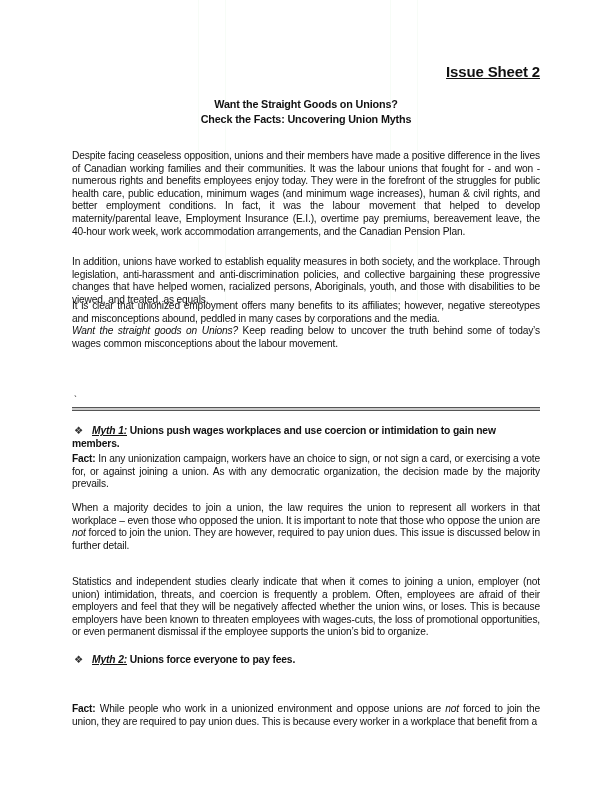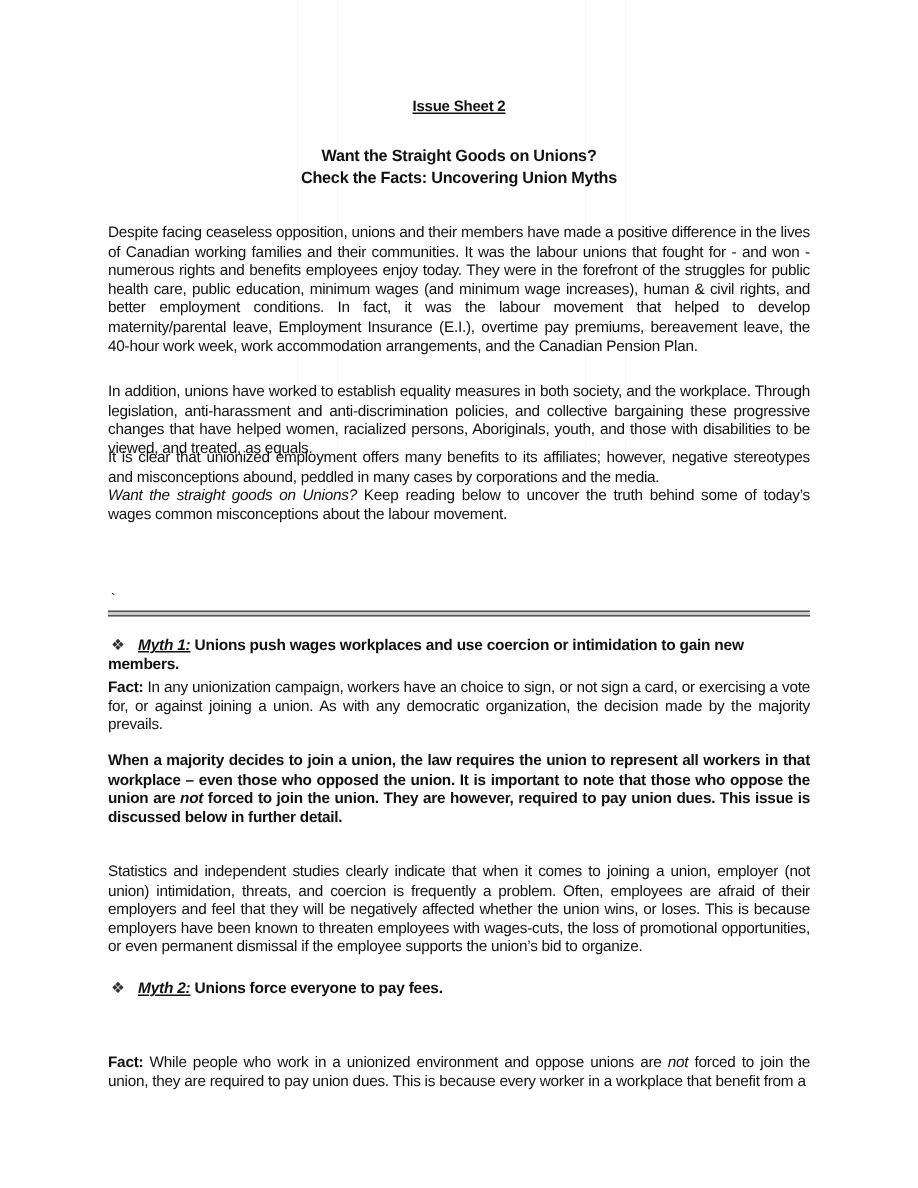--- a/index.html
+++ b/index.html
@@ -5,22 +5,22 @@
   html, body { margin: 0; padding: 0; background: #ffffff; }
   body { width: 612px; height: 792px; position: relative; overflow: hidden; }
   .page {
     position: absolute; left: 72px; top: 0; width: 468px;
     font-family: "Liberation Sans", sans-serif;
     font-size: 10.2px; line-height: 12.6px; color: #111;
     letter-spacing: -0.15px;
   }
   .issue-title {
     position: absolute; top: 66px; left: 0; width: 100%;
-    text-align: center; font-weight: bold; text-decoration: underline;
-    font-size: 10px;
+    text-align: right; font-weight: bold; text-decoration: underline;
+    font-size: 15px;
   }
   .headline {
     position: absolute; top: 97px; left: 0; width: 100%;
     text-align: center; font-weight: bold; font-size: 10.8px; line-height: 15px;
   }
   .para { position: absolute; left: 0; width: 100%; text-align: justify; margin: 0; }
   .hr {
     position: absolute; left: 0; width: 100%; top: 407px; height: 2px;
     border-top: 1px solid #555; border-bottom: 1px solid #555; background: #ccc;
   }
@@ -61,21 +61,21 @@
   <div class="hr"></div>
 
   <div class="myth" style="top:425px;">
     <span class="bullet">❖</span><span class="label">Myth 1:</span><span>  Unions push wages workplaces and use coercion or intimidation to gain new members.</span>
   </div>
 
   <p class="para" style="top:453px;">
     <b>Fact:</b><span>  In any unionization campaign, workers have an choice to sign, or not sign a card, or exercising a vote for, or against joining a union.  As with any democratic organization, the decision made by the majority prevails.</span>
   </p>
 
-  <p class="para" style="top:502px;font-weight:bold;">
+  <p class="para" style="top:502px;">
     <span>When a majority decides to join a union, the law requires the union to represent all workers in that workplace – even those who opposed the union. It is important to note that those who oppose the union are </span><i>not</i><span> forced to join the union.  They are however, required to pay union dues.  This issue is discussed below in further detail.</span>
   </p>
 
   <p class="para" style="top:576px;">Statistics and independent studies clearly indicate that when it comes to joining a union, employer (not union) intimidation, threats, and coercion is frequently a problem. Often, employees are afraid of their employers and feel that they will be negatively affected whether the union wins, or loses.  This is because employers have been known to threaten employees with wages-cuts, the loss of promotional opportunities, or even permanent dismissal if the employee supports the union’s bid to organize.</p>
 
   <div class="myth" style="top:654px;">
     <span class="bullet">❖</span><span class="label">Myth 2:</span><span>  Unions force everyone to pay fees.</span>
   </div>
 
   <p class="para" style="top:703px;">

